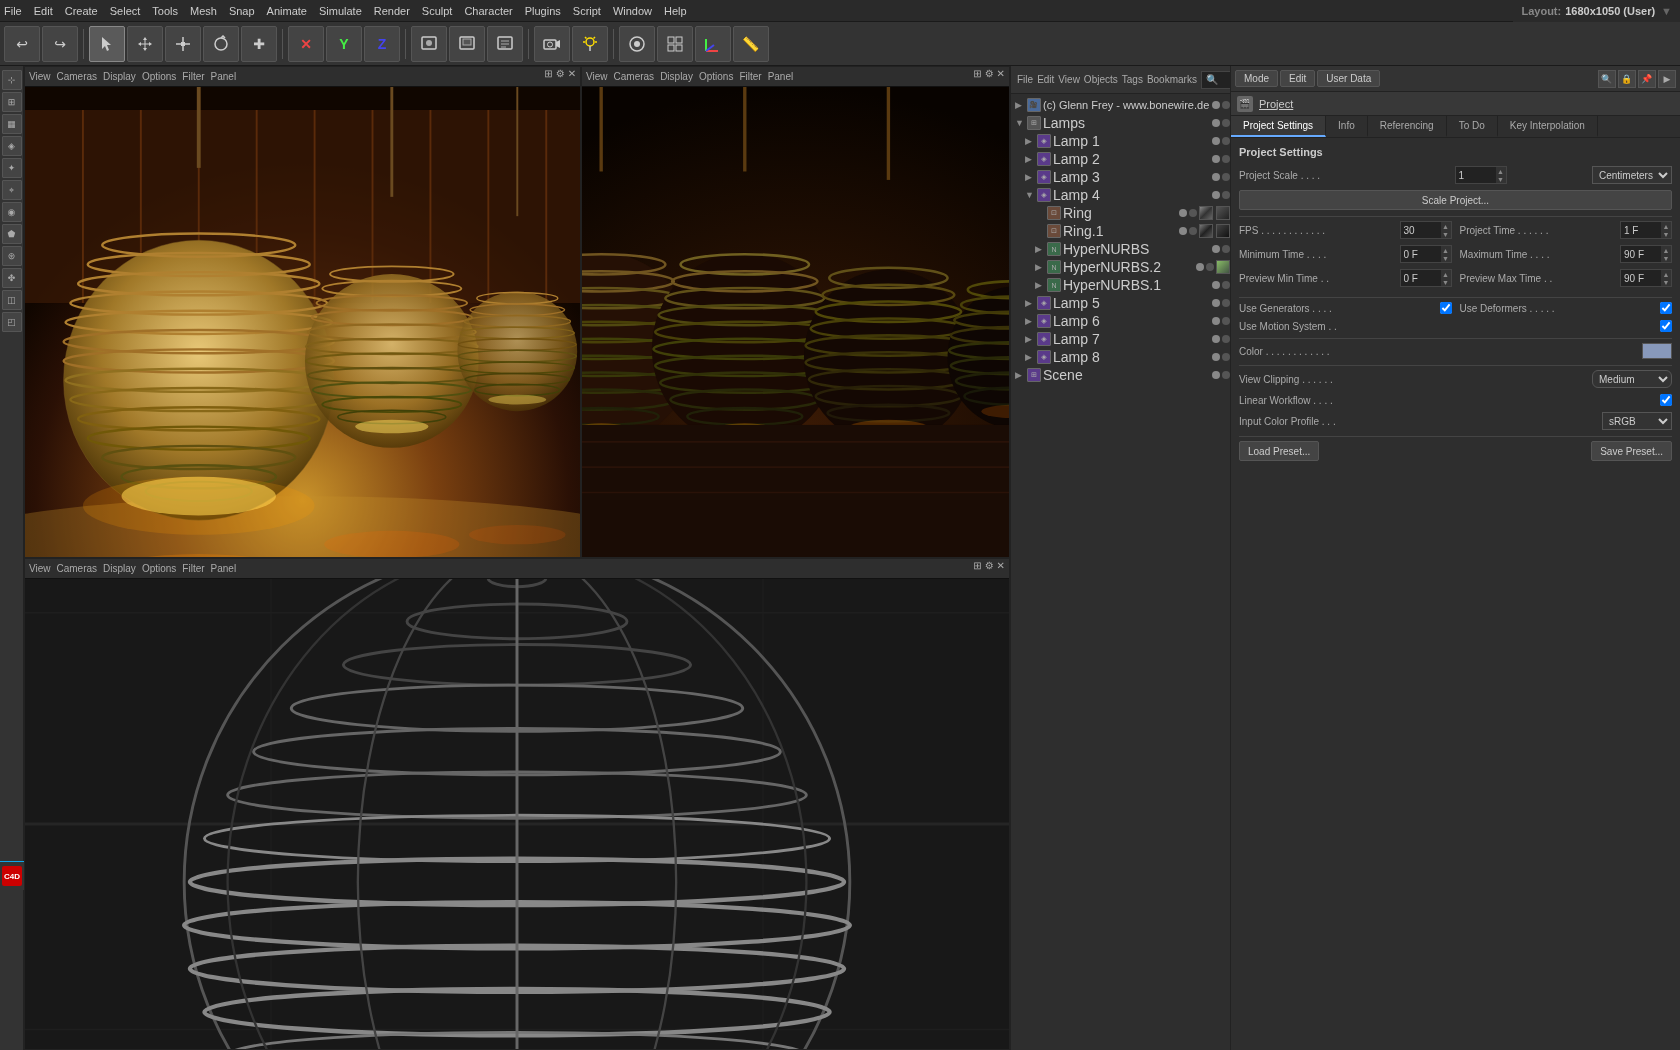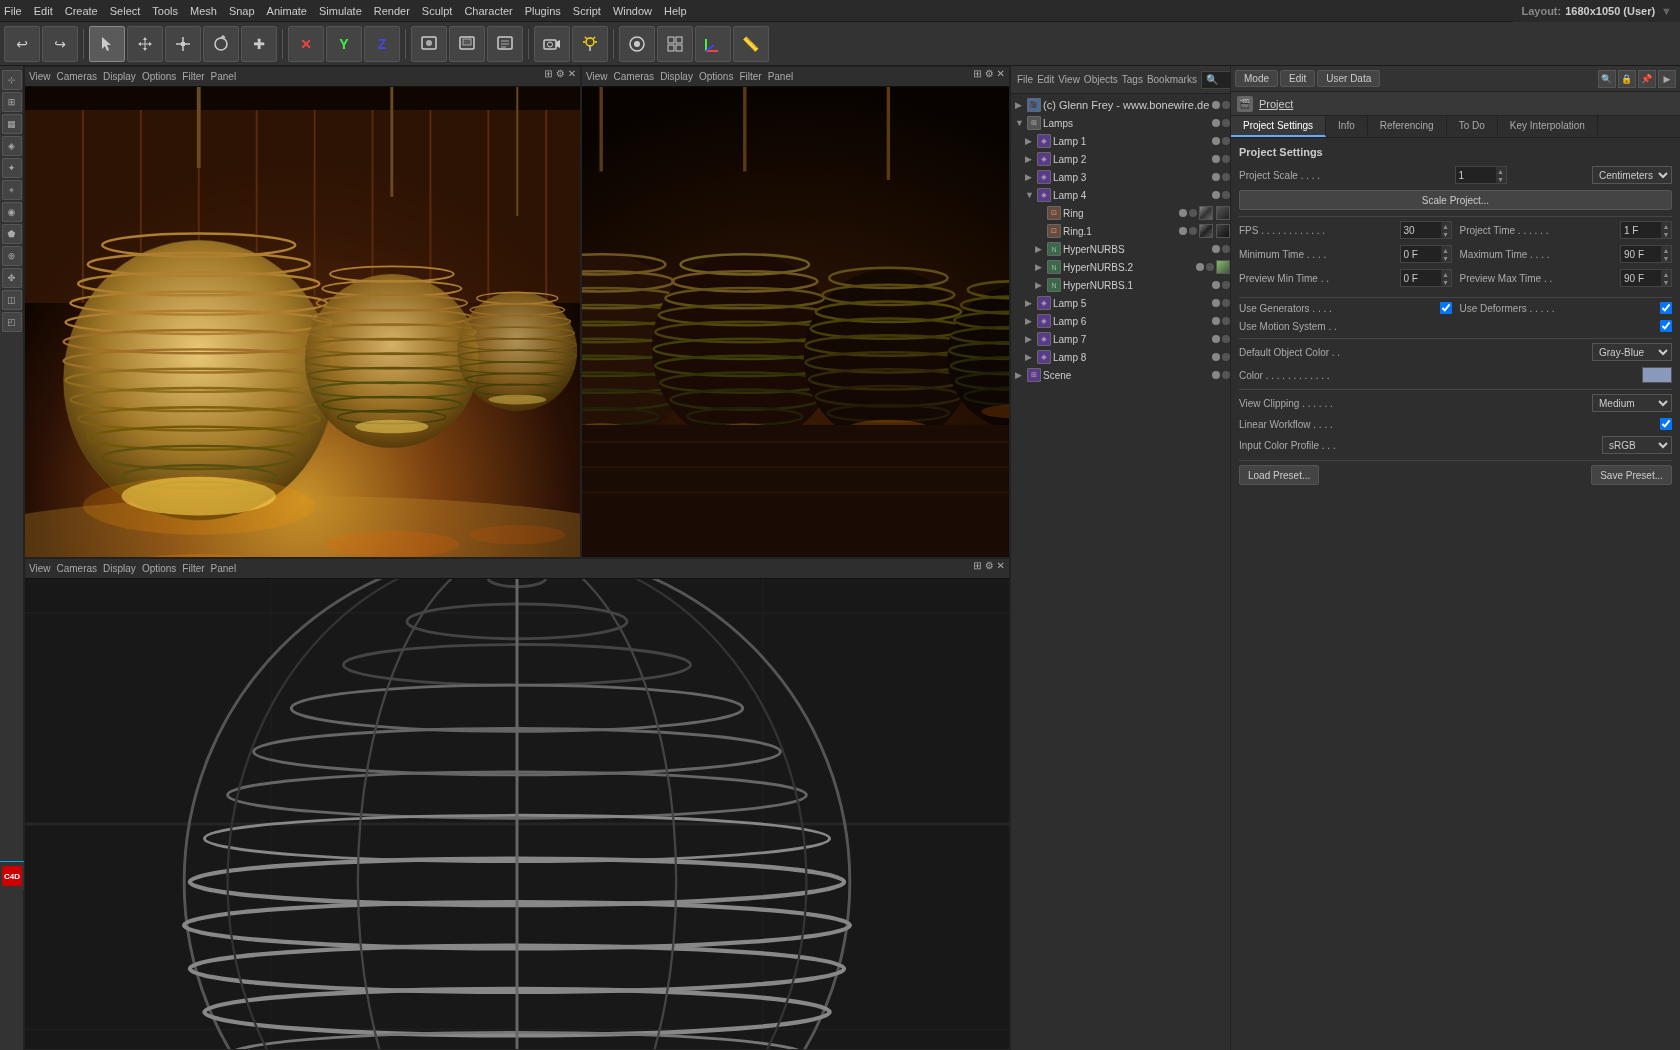--- a/index.html
+++ b/index.html
@@ -39,21 +39,21 @@
 
     
     #scene-panel { width: 220px; background: #2e2e2e; border-left: 1px solid #222; display: flex; flex-direction: column; }
     #scene-top-bar { display: flex; align-items: center; background: #333; height: 28px; padding: 0 6px; gap: 4px; border-bottom: 1px solid #222; }
     #scene-top-bar span { font-size: 10px; color: #aaa; cursor: pointer; }
     .scene-search { flex: 1; background: #222; border: 1px solid #444; height: 18px; color: #ccc; font-size: 10px; padding: 0 4px; }
     #scene-tree { flex: 1; overflow-y: auto; padding: 2px 0; }
     .tree-item { display: flex; align-items: center; height: 18px; padding-left: 4px; cursor: pointer; gap: 2px; }
     .tree-arrow { width: 10px; color: #888; font-size: 9px; }
     .tree-icon { width: 14px; height: 14px; background: #555; border: 1px solid #666; border-radius: 1px; display: flex; align-items: center; justify-content: center; font-size: 7px; color: #aaa; }
-    .tree-label { flex: 1; font-size: 10px; color: #ccc; }
+    .tree-label { flex: 1; font-size: 14px; color: #ccc; }
     .tree-dot { width: 8px; height: 8px; border-radius: 50%; background: #555; }
     .tree-dot.active { background: #888; }
     .tree-thumb { width: 16px; height: 16px; background: #666; border: 1px solid #555; }
     .indent-1 { padding-left: 14px; }
     .indent-2 { padding-left: 24px; }
 
     
     #right-panel { width: 450px; background: #2e2e2e; border-left: 1px solid #222; display: flex; flex-direction: column; }
     #rp-mode-bar { display: flex; align-items: center; background: #333; height: 26px; padding: 0 4px; gap: 2px; border-bottom: 1px solid #222; }
     .mode-btn { padding: 2px 8px; background: #444; border: 1px solid #555; color: #ccc; font-size: 10px; cursor: pointer; border-radius: 2px; }
@@ -803,38 +803,31 @@
         </div>
       </div>
 
       <div class="prop-row">
         <span class="prop-label">Use Motion System . .</span>
         <input type="checkbox" checked="" style="">
       </div>
 
       <div class="section-sep"></div>
 
-      <div class="prop-row">
-        <span class="prop-label">Default Object Color . .</span>
-        <select class="prop-select" style="width:80px;">
-          <option>Gray-Blue</option>
-          <option>Random</option>
-        </select>
-      </div>
 
       <div class="prop-row">
         <span class="prop-label">Color . . . . . . . . . . . .</span>
         <div class="color-swatch" style="background:#8899bb;"></div>
       </div>
 
       <div class="section-sep"></div>
 
       <div class="prop-row">
         <span class="prop-label">View Clipping . . . . . .</span>
-        <select class="prop-select" style="width:80px;">
+        <select class="prop-select" style="width:80px;border-radius:6px;">
           <option>Medium</option>
           <option>Small</option>
           <option>Large</option>
           <option>Custom</option>
         </select>
       </div>
 
       <div class="prop-row">
         <span class="prop-label">Linear Workflow . . . .</span>
         <input type="checkbox" checked="" style="">

